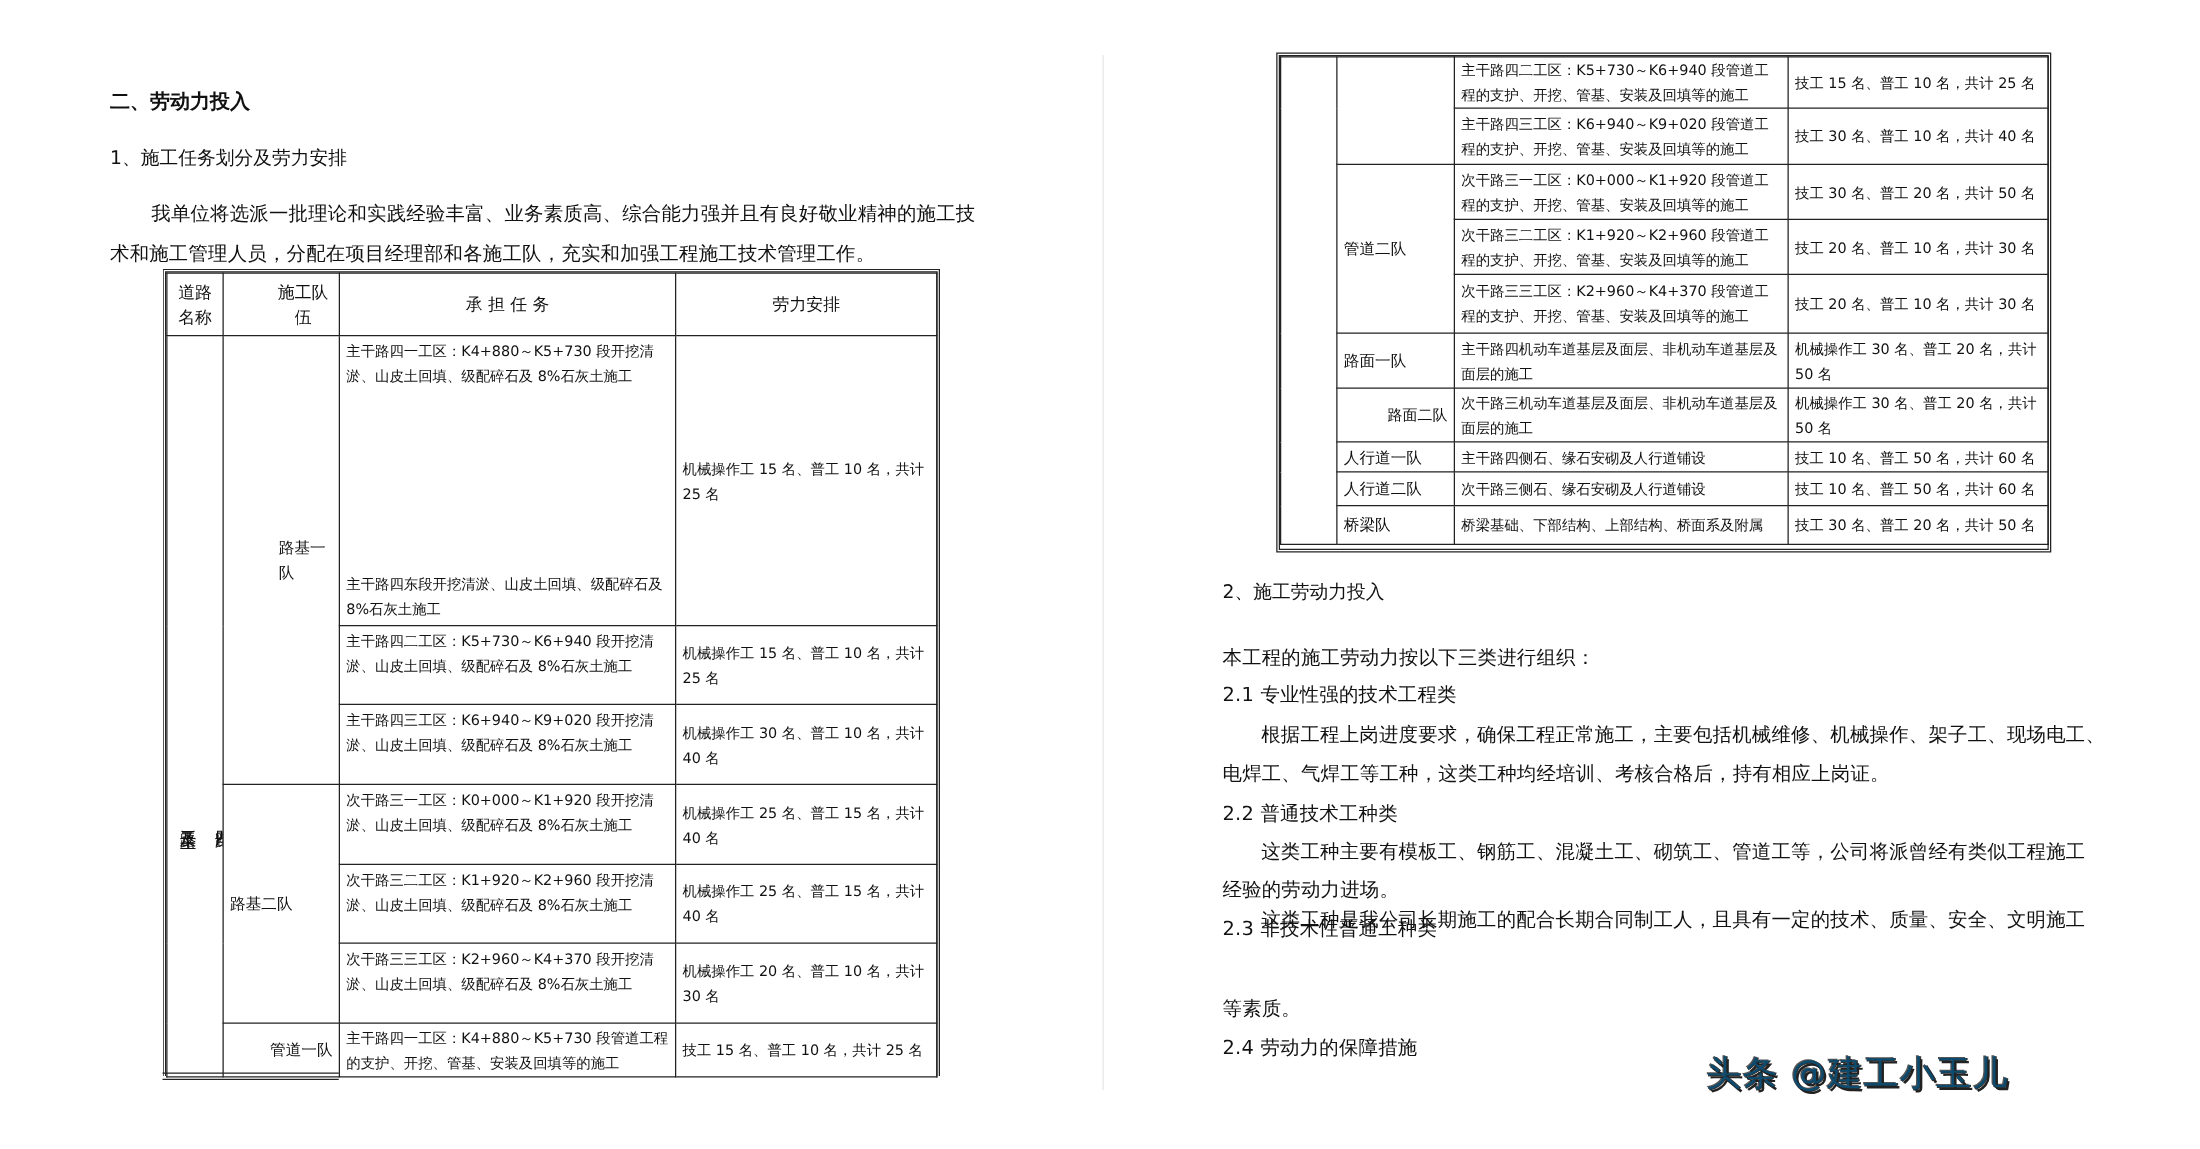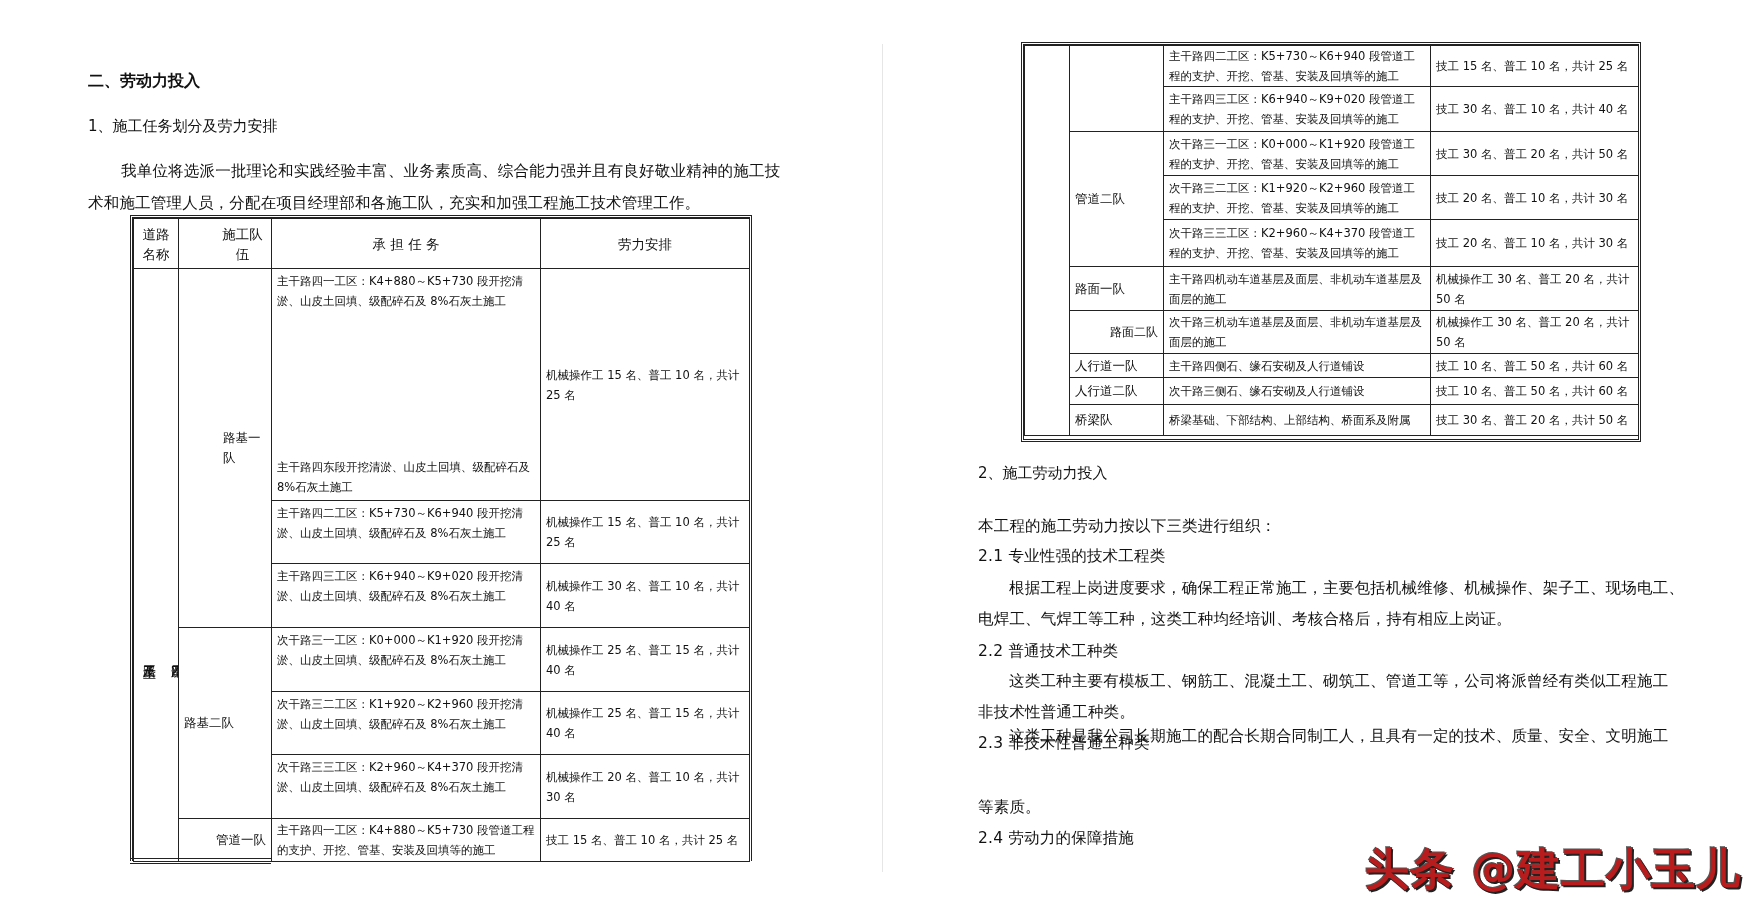--- a/index.html
+++ b/index.html
@@ -26,22 +26,22 @@
   table.doc td.hdr { font-size: 13.5px; text-align: center; line-height: 22px; }
   .frame {
     position: absolute; border: 3px double #222; box-sizing: border-box; pointer-events: none;
   }
   .vert {
     writing-mode: horizontal-tb; font-size: 13px; line-height: 24px;
     display: grid; grid-template-columns: 1fr 1fr; column-gap: 4px; text-align: center;
   }
   .stack { display: flex; flex-direction: column; justify-content: space-between; height: 100%; }
   .watermark {
-    position: absolute; left: 1365px; top: 840px; font-size: 44px; font-weight: bold;
-    color: #b91c1c; white-space: nowrap; letter-spacing: 1px;
+    position: absolute; left: 1365px; top: 840px; font-size: 28px; font-weight: normal;
+    color: #0c4a6e; white-space: nowrap; letter-spacing: 1px;
     text-shadow: 2px 2px 0 #222, -1px -1px 0 #555, 1px 0 0 #333, 0 1px 0 #333;
   }
 </style>
 </head>
 <body>
 
 <div class="abs h1" style="left:88px; top:71px;">二、劳动力投入</div>
 <div class="abs h2" style="left:88px; top:117px;">1、施工任务划分及劳力安排</div>
 <div class="abs para" style="left:121px; top:161px;">我单位将选派一批理论和实践经验丰富、业务素质高、综合能力强并且有良好敬业精神的施工技</div>
 <div class="abs para" style="left:88px; top:193px;">术和施工管理人员，分配在项目经理部和各施工队，充实和加强工程施工技术管理工作。</div>
@@ -170,19 +170,19 @@
   </table>
 <div class="frame" style="left:1021px; top:42px; width:620px; height:400px;"></div>
 
 <div class="abs h2" style="left:978px; top:464px;">2、施工劳动力投入</div>
 <div class="abs para" style="left:978px; top:516px;">本工程的施工劳动力按以下三类进行组织：</div>
 <div class="abs para" style="left:978px; top:546px;">2.1 专业性强的技术工程类</div>
 <div class="abs para" style="left:1009px; top:578px;">根据工程上岗进度要求，确保工程正常施工，主要包括机械维修、机械操作、架子工、现场电工、</div>
 <div class="abs para" style="left:978px; top:609px;">电焊工、气焊工等工种，这类工种均经培训、考核合格后，持有相应上岗证。</div>
 <div class="abs para" style="left:978px; top:641px;">2.2 普通技术工种类</div>
 <div class="abs para" style="left:1009px; top:671px;">这类工种主要有模板工、钢筋工、混凝土工、砌筑工、管道工等，公司将派曾经有类似工程施工</div>
-<div class="abs para" style="left:978px; top:702px;">非技术性普通工种类。</div>
+<div class="abs para" style="left:978px; top:702px;">经验的劳动力进场。</div>
 <div class="abs para" style="left:978px; top:733px;">2.3 非技术性普通工种类</div>
 <div class="abs para" style="left:1009px; top:726px;">这类工种是我公司长期施工的配合长期合同制工人，且具有一定的技术、质量、安全、文明施工</div>
 <div class="abs para" style="left:978px; top:797px;">等素质。</div>
 <div class="abs para" style="left:978px; top:828px;">2.4 劳动力的保障措施</div>
 
 <div class="watermark">头条 @建工小玉儿</div>
 
 </body></html>

